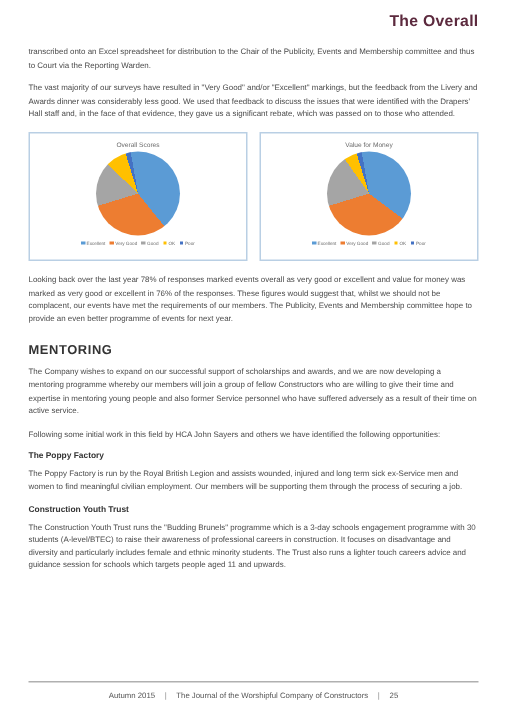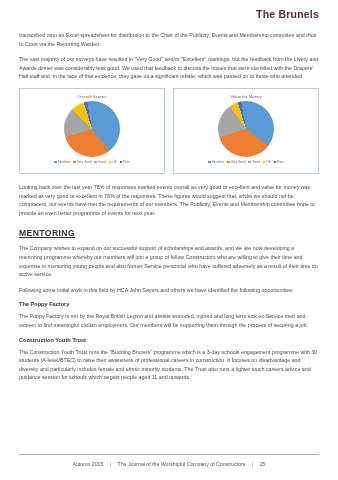--- a/index.html
+++ b/index.html
@@ -37,21 +37,20 @@
     line-height: 8.6px;
     color: #4a4a4a;
     text-align: left;
   }
   h2.section-title {
     margin: 11px 0 6px 0;
     font-size: 8.6px;
     font-weight: bold;
     color: #333333;
     letter-spacing: 0.4px;
-    text-decoration: underline;
   }
   h3.sub-title {
     margin: 7px 0 5px 0;
     font-size: 5.6px;
     font-weight: bold;
     color: #333333;
   }
   
   .charts-row {
     display: flex;
@@ -125,21 +124,21 @@
     display: inline-block;
     padding: 0 5px;
     color: #888888;
   }
 </style>
 </head>
 <body>
 
 <div class="page">
 
-  <div class="header">The Brunels</div>
+  <div class="header">The Overall</div>
 
   <div class="body-wrap">
 
     <p class="para">transcribed onto an Excel spreadsheet for distribution to the Chair of the Publicity, Events and Membership committee and thus to Court via the Reporting Warden.</p>
     <p class="para">The vast majority of our surveys have resulted in "Very Good" and/or "Excellent" markings, but the feedback from the Livery and Awards dinner was considerably less good.  We used that feedback to discuss the issues that were identified with the Drapers' Hall staff and, in the face of that evidence, they gave us a significant rebate, which was passed on to those who attended.</p>
 
     <div class="charts-row">
 
       <div class="chart-box">
         <div class="chart-title">Overall Scores</div>

